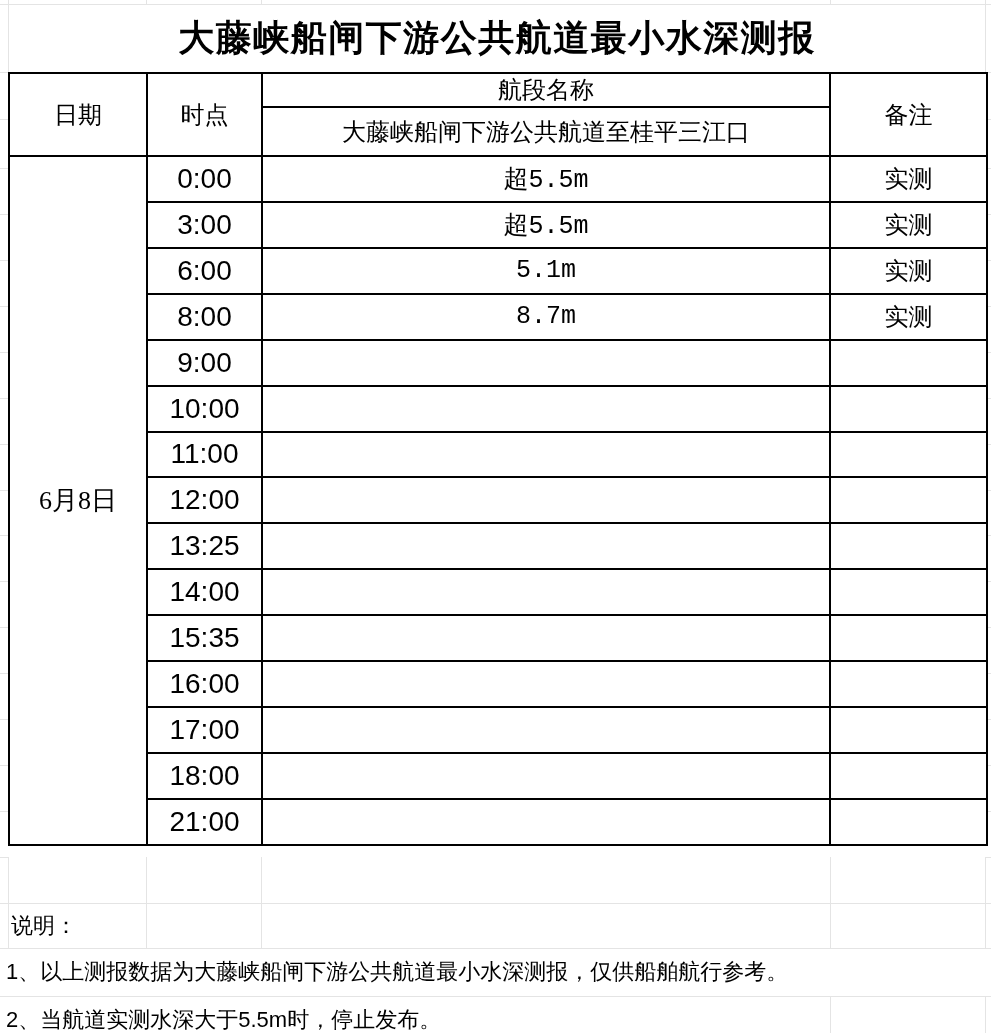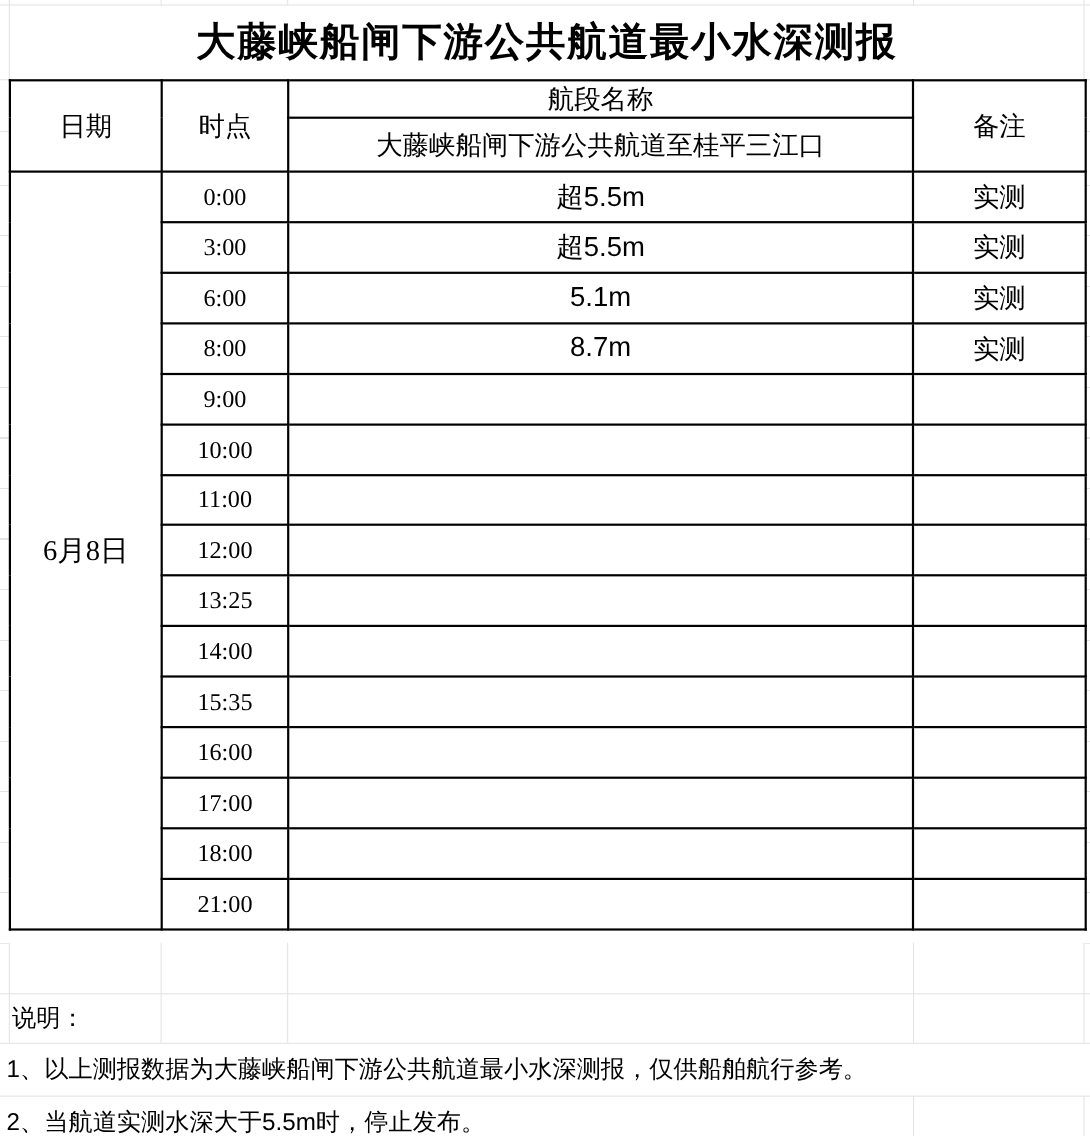--- a/index.html
+++ b/index.html
@@ -40,25 +40,25 @@
   }
   tr.hr1{height:32px;}
   tr.hr2{height:49px;}
   tr.r{height:45.93px;}
   td.th{font-size:24px;font-weight:500;}
   td.datecell{
     font-family:Liberation Serif, serif;
     font-size:26px;
   }
   td.timecell{
-    font-family:Liberation Serif, serif;
-    font-size:22px;
+    font-family:Liberation Sans, sans-serif;
+    font-size:28px;
   }
   td.depthcell{
-    font-family:Liberation Sans, sans-serif;
+    font-family:Liberation Mono, monospace;
     font-size:25px;
   }
   td.remarkcell{font-size:24px;font-weight:500;border-radius:13px;}
   
   .noterow{
     position:absolute;left:0;width:991px;
     display:flex;align-items:center;
     font-size:22px;font-weight:500;
   }
   #note-label{top:903px;height:45px;padding-left:11px;}

